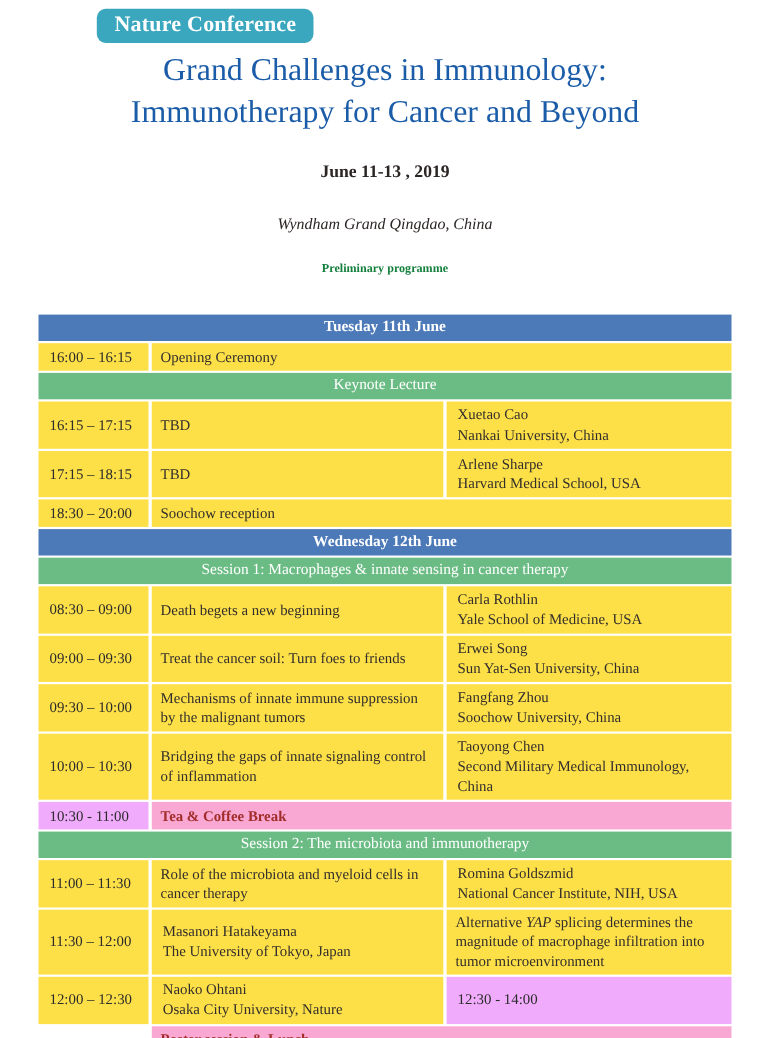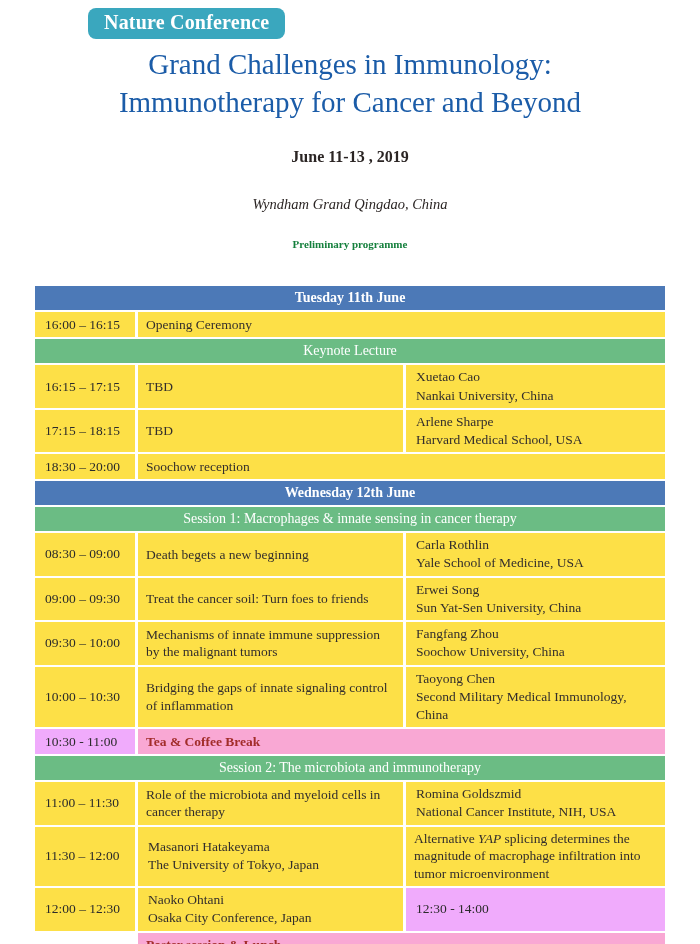--- a/index.html
+++ b/index.html
@@ -209,21 +209,21 @@
       <span>The University of Tokyo,  Japan</span>
     </span>
   </div>
       <div class="cell c-title">
         <span class="inner"><span>Alternative </span><span class="italic">YAP</span><span> splicing determines the magnitude of macrophage infiltration into tumor microenvironment</span></span>
       </div>
       <div class="cell c-time">12:00 – 12:30</div>
       <div class="cell c-speaker">
     <span class="inner">
       <span>Naoko Ohtani</span><br>
-      <span>Osaka City Conference, Japan</span>
+      <span>Osaka City University, Nature</span>
     </span>
   </div>
       <div class="cell c-time row-break-time">12:30 - 14:00</div>
       <div class="cell c-title row-break-label span-rest">
         <span class="inner">Poster session &amp; Lunch</span>
       </div>
     </div>
 
   
 

